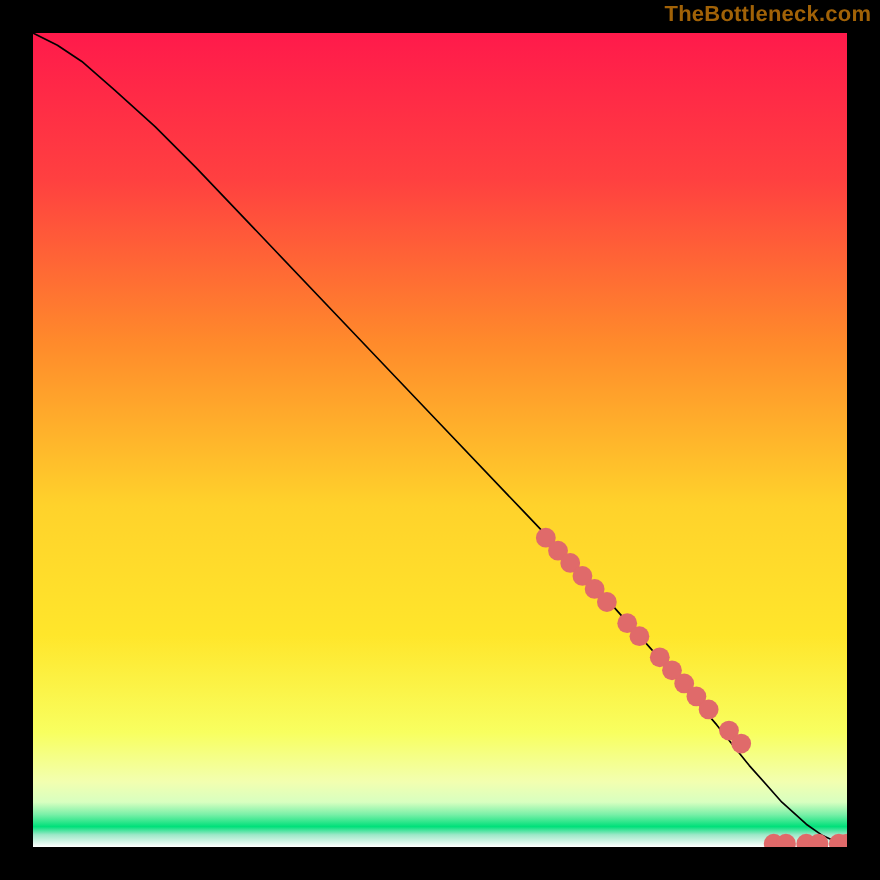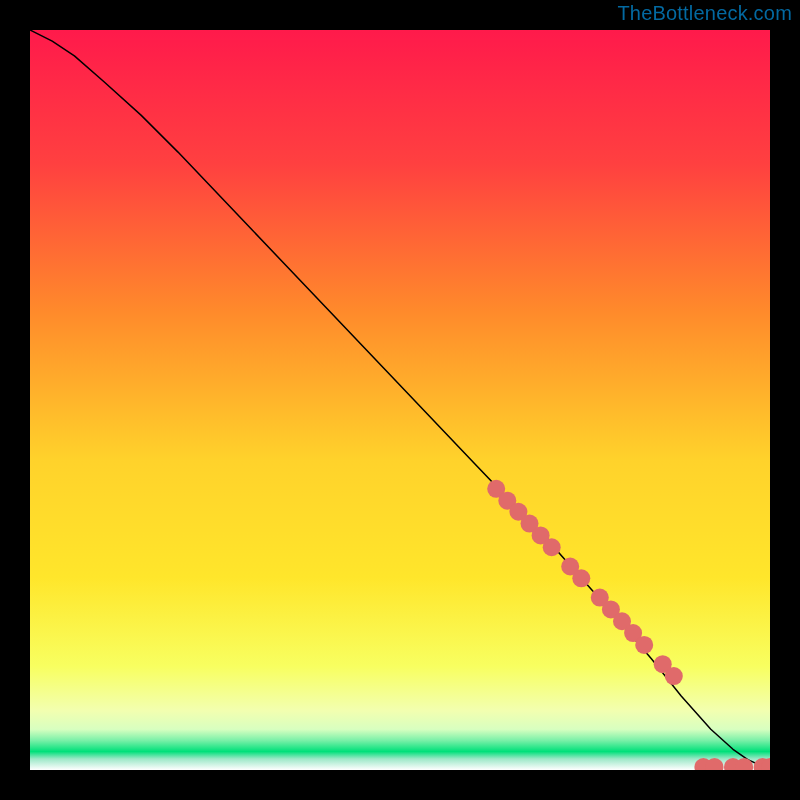--- a/index.html
+++ b/index.html
@@ -14,23 +14,23 @@
   .outer {
     position: relative;
     width: 800px;
     height: 800px;
     background: #000;
   }
   .watermark {
     position: absolute;
     top: 2px;
     right: 8px;
-    color: #0369a1;
+    color: #a16207;
     font-size: 20px;
-    font-weight: 400;
+    font-weight: 700;
     letter-spacing: 0.2px;
     user-select: none;
   }
   .plot {
     position: absolute;
     left: 30px;
     top: 30px;
     width: 740px;
     height: 740px;
   }

